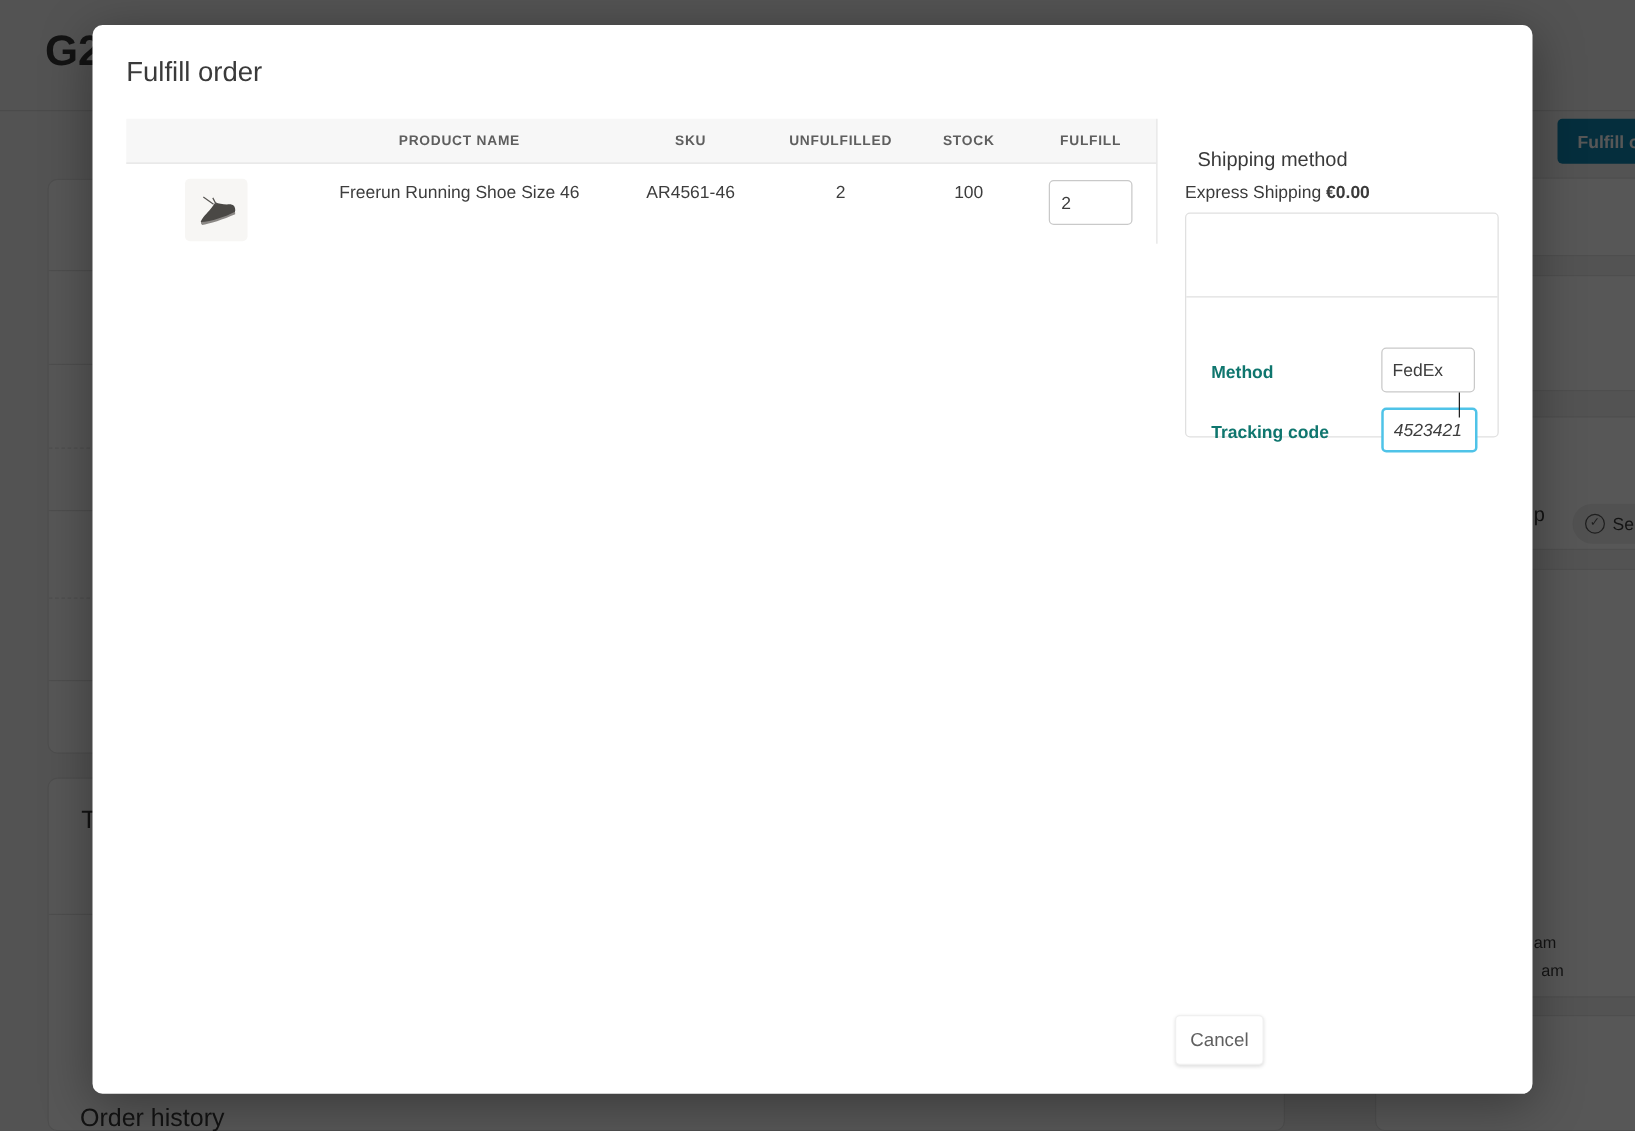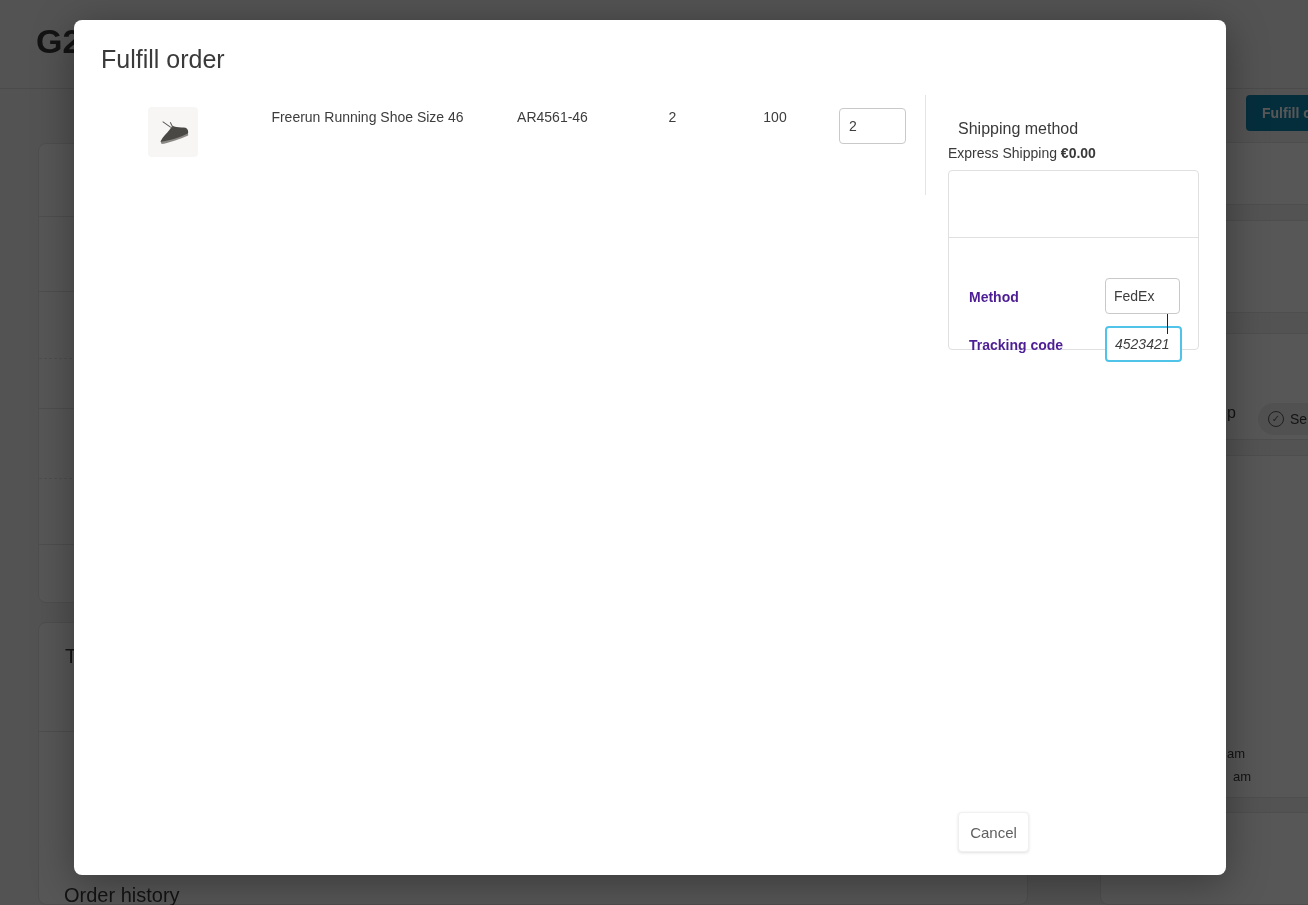--- a/index.html
+++ b/index.html
@@ -22,21 +22,21 @@
   .bg-chip { left:1258px; top:403px; height:32px; border-radius:16px; background:#ededed;
     padding:0 12px 0 10px; display:flex; align-items:center; gap:6px; color:#3a3a3a;
     font-size:14px; width:90px; }
   .chip-circle { width:16px; height:16px; border:1px solid #5a5a5a; border-radius:50%;
     font-size:10px; line-height:14px; text-align:center; color:#5a5a5a; flex:0 0 auto; }
   #overlay { position:absolute; inset:0; background:rgba(0,0,0,0.66); }
 
   
   #modal { position:absolute; left:74px; top:20px; width:1152px; height:855px;
     background:#fff; border-radius:8px; box-shadow:0 8px 40px rgba(0,0,0,0.35); }
-  .modal-title { left:27px; top:25px; font-size:25px; font-weight:400; color:#3a3a3a; }
+  .modal-title { left:27px; top:25px; font-size:22px; font-weight:400; color:#3a3a3a; }
 
   
   .tbl { left:27px; top:75px; width:824px; }
   .tbl-head { display:flex; height:36px; background:#f7f7f7; border-bottom:1px solid #e4e4e4;
     align-items:center; }
   .tbl-head span { font-size:11px; font-weight:700; letter-spacing:0.6px; color:#5e5e5e;
     text-align:center; }
   .tbl-row { display:flex; align-items:flex-start; }
   .c-thumb { width:144px; display:flex; justify-content:center; }
   .c-name { width:245px; text-align:center; }
@@ -54,32 +54,32 @@
 
   
   .ship-head { left:874px; top:100px; font-size:16px; color:#3a3a3a;margin-left:10px; }
   .ship-line { left:874px; top:125px; font-size:14px; color:#3a3a3a; }
   .ship-line b { font-weight:700; }
   .manual-box { left:874px; top:150px; width:251px; height:180px; border:1px solid #e0e0e0;
     border-radius:4px; }
   .manual-title { position:absolute; left:20px; top:15px; width:185px; font-size:15px;
     line-height:24px; color:#3a3a3a; }
   .manual-div { position:absolute; left:0; top:66px; width:100%; height:1px; background:#e0e0e0; }
-  .f-label { position:absolute; left:20px; font-size:14px; font-weight:600; color:#4c1d95; }
+  .f-label { position:absolute; left:20px; font-size:14px; font-weight:600; color:#0f766e; }
   .f-input { position:absolute; left:156px; width:75px; height:36px; border:1px solid #c9c9c9;
     border-radius:4px; font-size:14px; color:#3d3d3d; padding-left:8px; outline:none;
     font-family:"Liberation Sans",sans-serif; }
   .f-input.focused { border:2px solid #4fc3e8; width:77px; }
   .caret { position:absolute; left:218px; top:143px; width:1px; height:20px; background:#222; }
 
   
   .btn { position:absolute; top:792px; height:40px; border-radius:4px; font-size:15px;
     display:flex; align-items:center; justify-content:center; cursor:pointer;
     font-family:"Liberation Sans",sans-serif; }
-  .btn-cancel { left:884px; width:71px; background:#fff; color:#5f5f5f;
+  .btn-cancel { left:866px; width:71px; background:#fff; color:#5f5f5f;
     border:1px solid #f0f0f0; box-shadow:0 1px 3px rgba(0,0,0,0.12); }
   .btn-create { left:989px; width:139px; background:#1086b2; color:#fff; font-weight:700;
     border:none; }
 </style>
 </head>
 <body>
 
 <div id="stage">
 
   <div id="bg-page">
@@ -116,20 +116,28 @@
     </div>
     <div class="abs bg-card" style="left:1100px; top:812px; width:300px; height:93px;"></div>
   </div>
 
   <div id="overlay"></div>
 
   <div id="modal">
     <div class="abs modal-title">Fulfill order</div>
 
     <div class="abs tbl">
+      <div class="tbl-head">
+        <span class="c-thumb"></span>
+        <span class="c-name">PRODUCT NAME</span>
+        <span class="c-sku">SKU</span>
+        <span class="c-unf">UNFULFILLED</span>
+        <span class="c-stock">STOCK</span>
+        <span class="c-ful">FULFILL</span>
+      </div>
       <div class="tbl-row">
         <div class="c-thumb">
           <div class="thumb">
             <svg width="40" height="40" viewBox="0 0 40 40">
               <g transform="rotate(-18 20 22)">
                 <path d="M6 25 C10 21 14 20 18 17 L22 14 C24 16 28 18 32 19 C35 20 36 22 35 25
                          L34 27 C24 28 12 28 6 27 Z" fill="#4a4845"></path>
                 <path d="M6 25.5 C14 27.5 26 27.5 34.5 26 L34 28 C24 29 12 29 6 28 Z" fill="#8b8885"></path>
                 <path d="M20 15 L14 7 M22 16 L21 10" stroke="#5a5855" stroke-width="1" fill="none"></path>
               </g>

